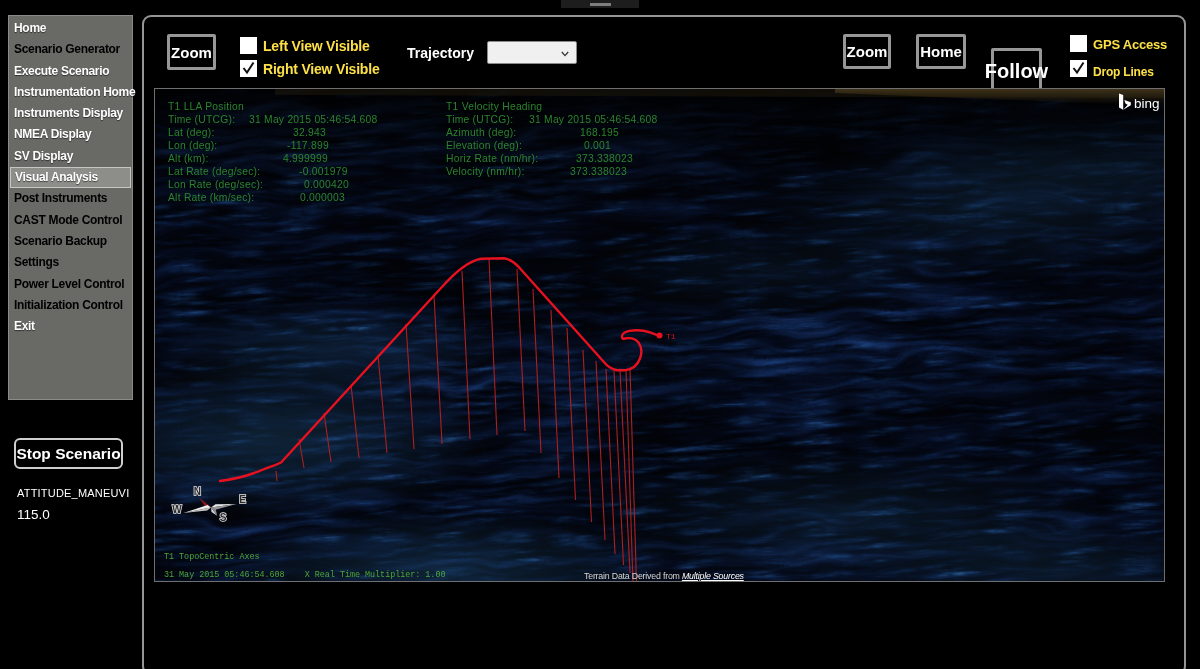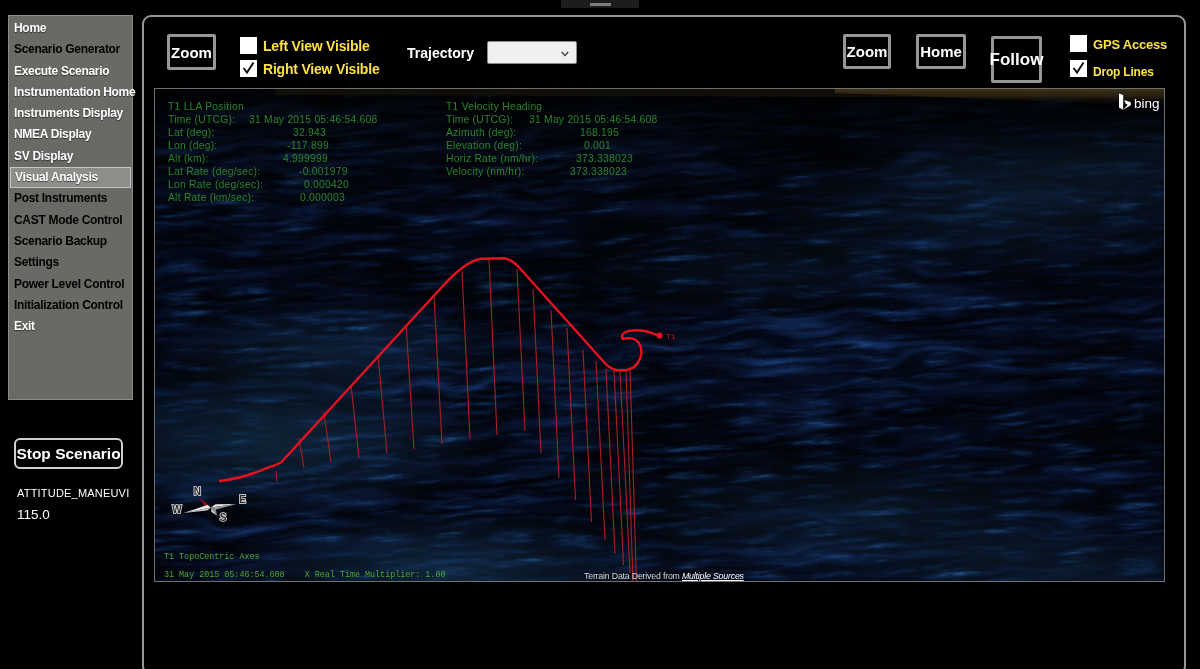--- a/index.html
+++ b/index.html
@@ -15,21 +15,21 @@
   
   .btn{background:#000;color:#fff;font-weight:bold;border:3px solid #979797;border-radius:2px;position:absolute;display:flex;align-items:center;justify-content:center;}
   #stopbtn{left:14px;top:438px;width:109px;height:31px;font-size:15.5px;white-space:nowrap;border-color:#cfcfcf;border-width:2px;border-radius:6px;}
   #attitude{position:absolute;left:17px;top:487px;color:#fff;font-size:11px;letter-spacing:0.2px;}
   #v115{position:absolute;left:17px;top:507px;color:#fff;font-size:13.5px;}
   
   #panel{position:absolute;left:142px;top:15px;width:1044px;height:660px;border:2px solid #969696;border-radius:9px;background:#000;}
   #zoomL{left:23px;top:17px;width:49px;height:36px;font-size:15px;}
   #zoomR{left:699px;top:17px;width:48px;height:35px;font-size:15px;}
   #homeR{left:772px;top:17px;width:50px;height:35px;font-size:15px;}
-  #followR{left:847px;top:19px;width:51px;height:47px;font-size:17px;}
+  #followR{left:847px;top:31px;width:51px;height:47px;font-size:20px;}
   .cb{position:absolute;width:17px;height:17px;background:#fff;}
   .cblabel{position:absolute;color:#fde047;font-weight:bold;white-space:nowrap;}
   #cb1{left:96px;top:20px;}
   #cb2{left:96px;top:43px;}
   #cb3{left:926px;top:18px;}
   #cb4{left:926px;top:43px;}
   #lb1{left:119px;top:21px;font-size:14px;letter-spacing:-0.2px;}
   #lb2{left:119px;top:44px;font-size:14px;letter-spacing:-0.2px;}
   #lb3{left:949px;top:20px;font-size:13px;letter-spacing:-0.2px;}
   #lb4{left:949px;top:48px;font-size:12px;letter-spacing:-0.2px;}

